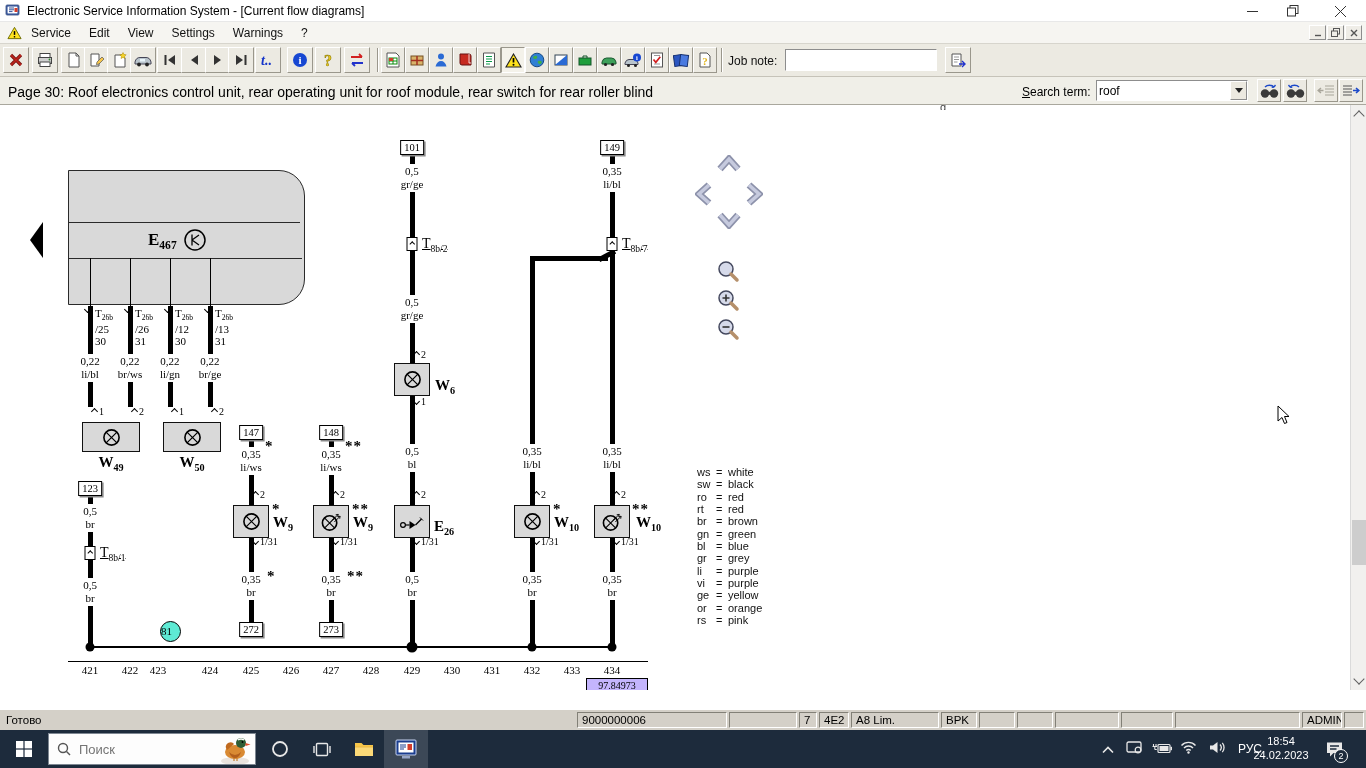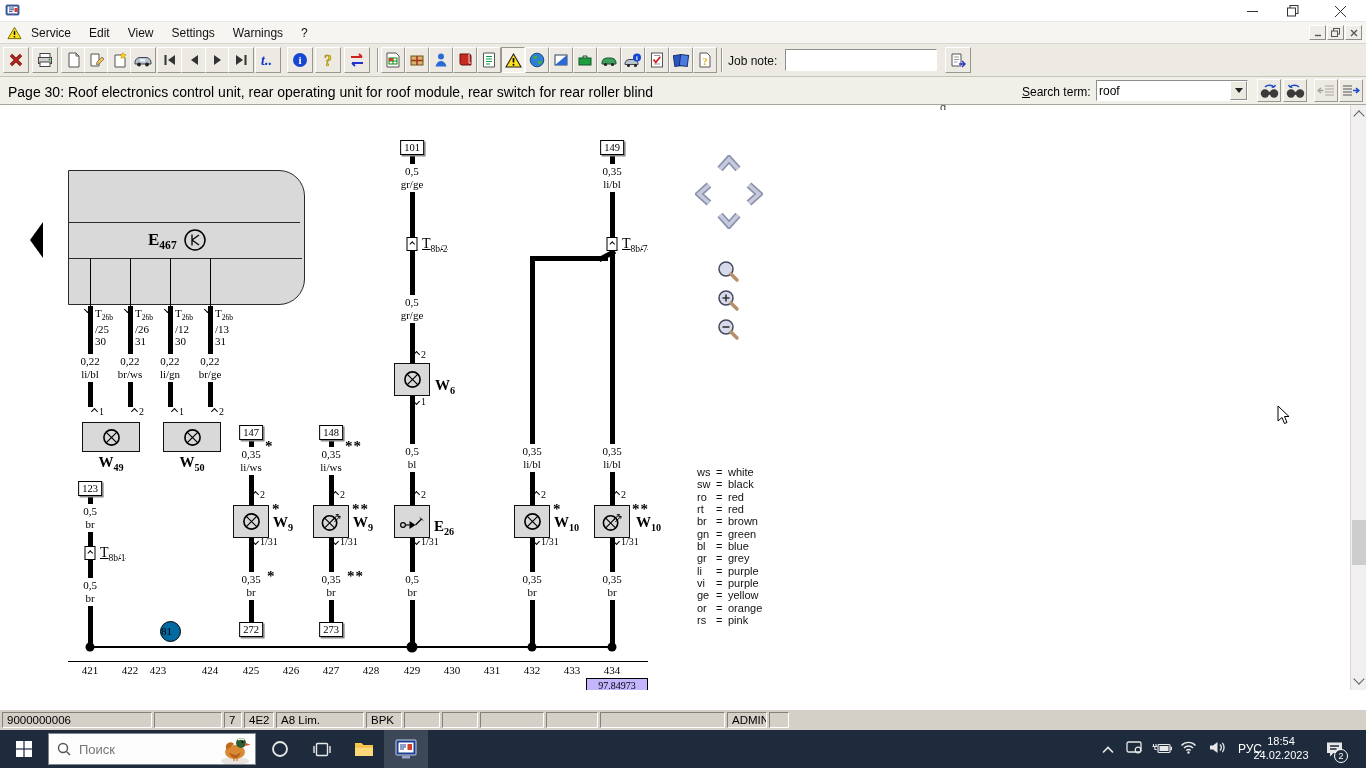--- a/index.html
+++ b/index.html
@@ -108,20 +108,21 @@
 
 <div id="app">
 
   <div class="titlebar">
     <svg class="appico" viewBox="0 0 16 16">
       <rect x="1" y="2" width="13" height="10" rx="1" fill="#1b3e8f" stroke="#5a6f9a"></rect>
       <rect x="2.5" y="3.5" width="10" height="7" fill="#fff"></rect>
       <path d="M4,5 h5 M4,6.8 h5 M4,8.6 h3.5" stroke="#1b3e8f" stroke-width="0.9"></path>
       <rect x="9.5" y="5" width="3" height="4" fill="#d43c2a"></rect>
     </svg>
+    <span class="ttl">Electronic Service Information System - [Current flow diagrams]</span>
     <div class="winbtn" style="left:1232px">
       <svg width="11" height="11" viewBox="0 0 11 11">
           <path d="M0,5.5 H11" stroke="#333" stroke-width="1"></path>
         </svg>
     </div>
     <div class="winbtn" style="left:1273px">
       <svg width="12" height="12" viewBox="0 0 12 12">
           <rect x="3" y="0.5" width="8" height="8" fill="none" stroke="#333"></rect>
           <rect x="0.5" y="3" width="8" height="8" fill="#fff" stroke="#333"></rect>
         </svg>
@@ -508,21 +509,21 @@
         <span class="ku"></span>
       </div>
     <div class="tlab" style="left:100px;top:440px"><span>T</span><sub>8b/1</sub></div>
     <div class="wlab" style="left:90px;top:473px">
         <div>0,5</div>
         <div>br</div>
       </div>
     <div class="gdot" style="left:90px;top:542px"></div>
 
     <div class="hline" style="left:88px;top:541px;width:527px"></div>
-    <div style="position:absolute;left:160px;top:516px;width:21px;height:21px;border:1.3px solid #000;border-radius:50%;background:#0369a1;font:11px/19px 'Liberation Serif',serif;z-index:6">81</div>
+    <div style="position:absolute;left:160px;top:516px;width:21px;height:21px;border:1.3px solid #000;border-radius:50%;background:#5eead4;font:11px/19px 'Liberation Serif',serif;z-index:6">81</div>
 
     <div class="connbox" style="left:251px;top:320px">147</div>
     <div class="wv" style="left:251px;top:334px;height:184px"></div>
     <div class="star" style="left:265px;top:333px">*</div>
     <div class="wlab" style="left:251px;top:342px">
         <div>0,35</div>
         <div>li/ws</div>
       </div>
     <div class="pinrow" style="left:253px;top:384px">
         <span class="ku"></span>
@@ -830,20 +831,21 @@
         </div>
       <div class="sbthumb"></div>
       <div class="sbbtn" style="top:568px">
           <span class="chevg" style="transform:rotate(225deg);margin-bottom:4px"></span>
         </div>
     </div>
   </div>
 
 
   <div class="statusbar">
+    <div style="flex:1;padding-left:4px">Готово</div>
     <div class="scell" style="width:150px">9000000006</div>
     <div class="scell" style="width:68px"></div>
     <div class="scell" style="width:18px">7</div>
     <div class="scell" style="width:30px">4E2</div>
     <div class="scell" style="width:88px">A8 Lim.</div>
     <div class="scell" style="width:36px">BPK</div>
     <div class="scell" style="width:36px"></div>
     <div class="scell" style="width:36px"></div>
     <div class="scell" style="width:64px"></div>
     <div class="scell" style="width:52px"></div>

